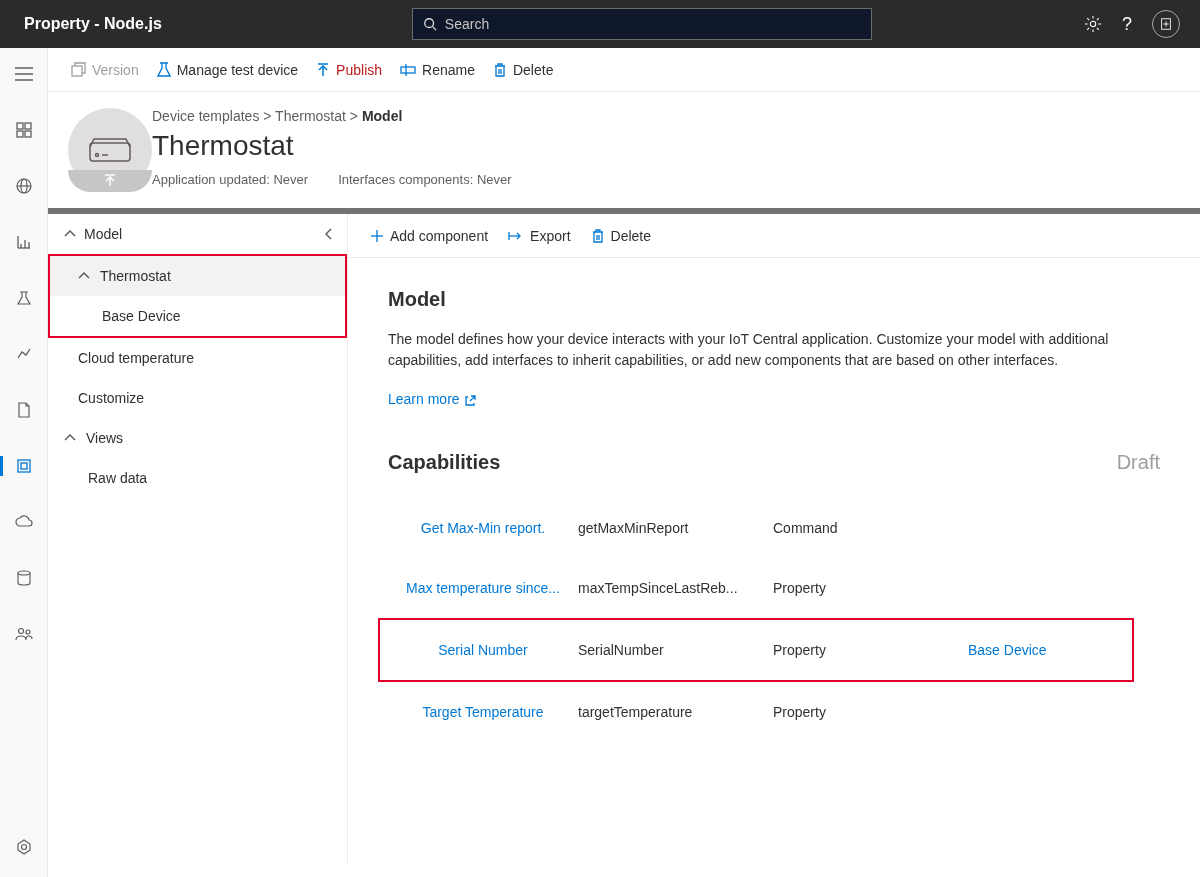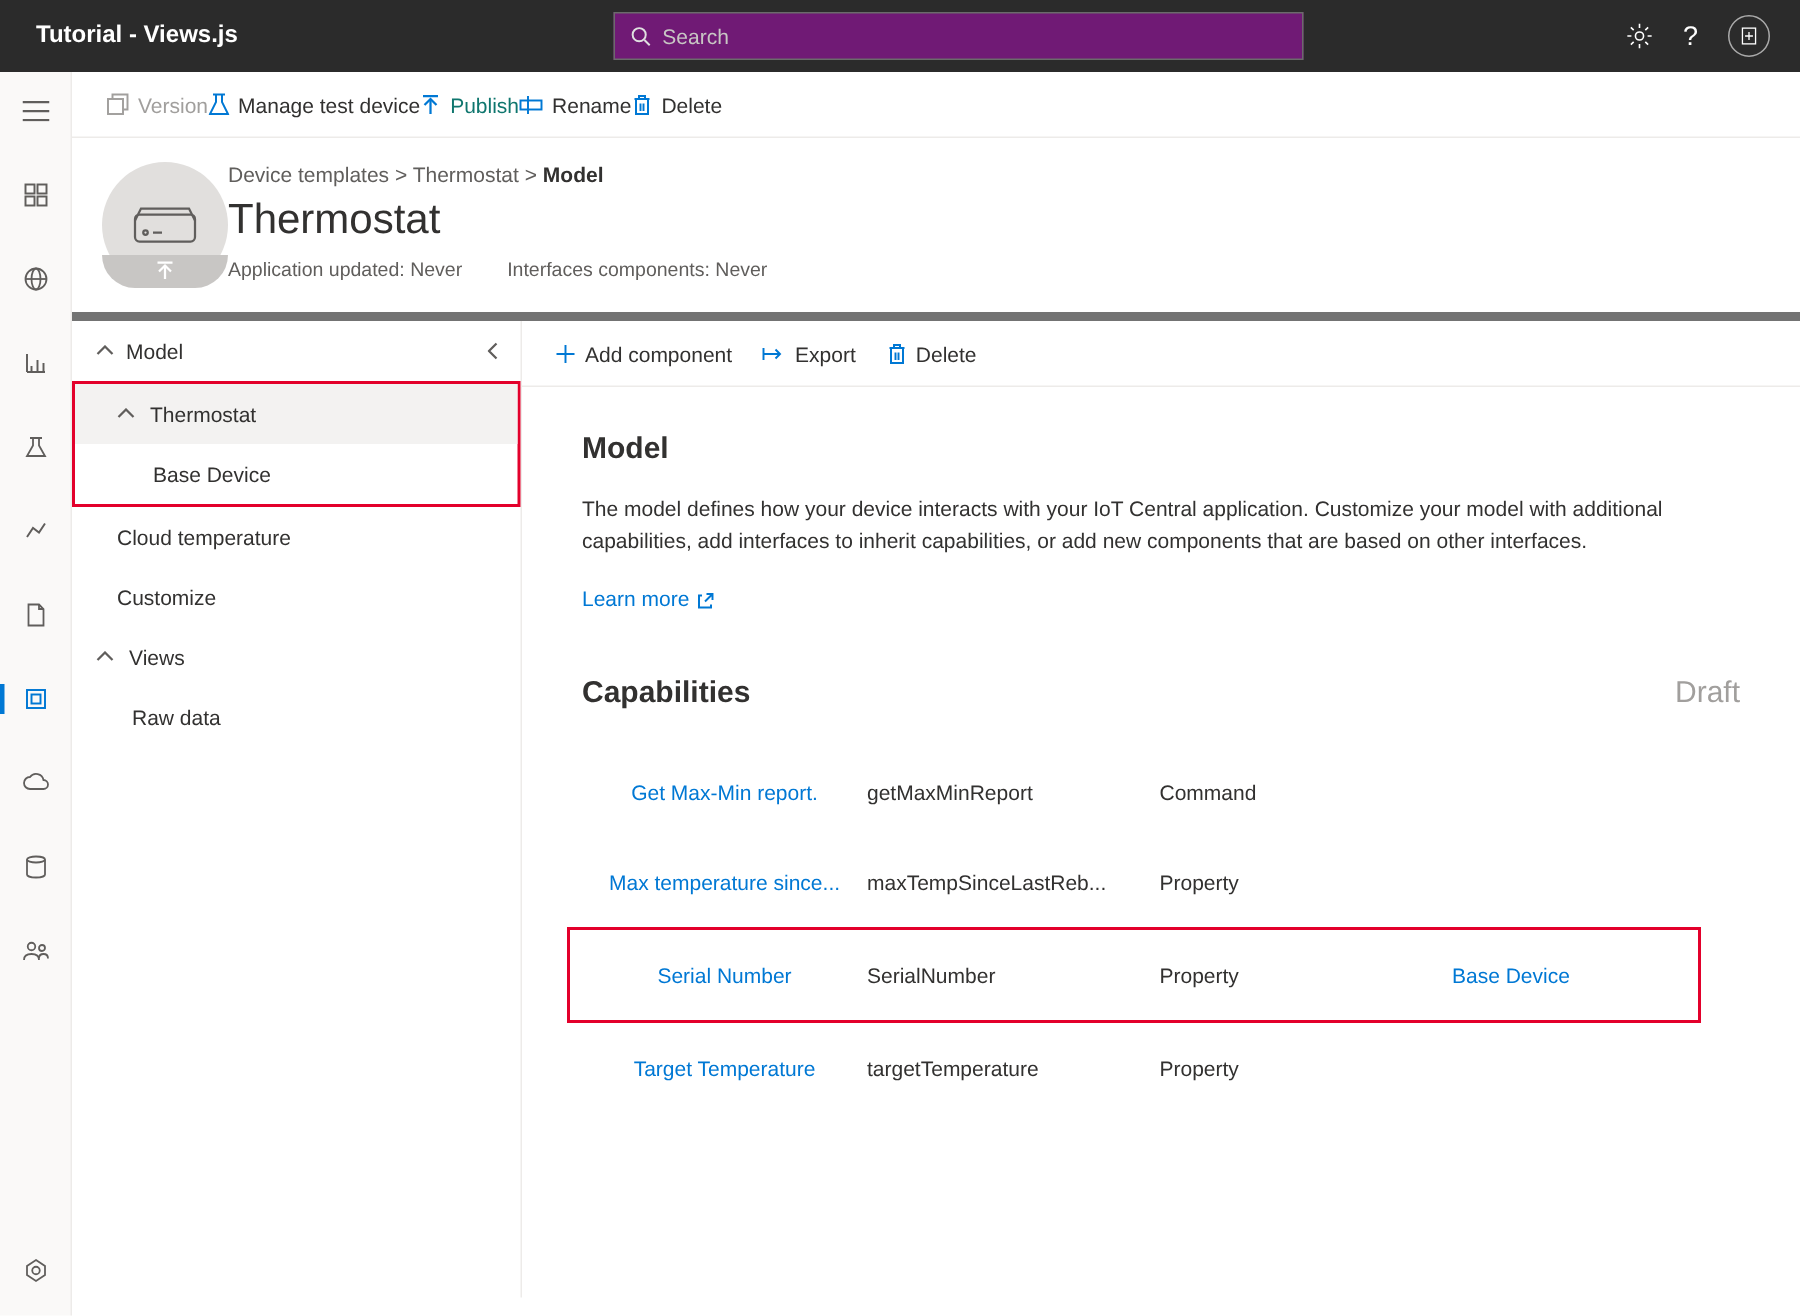--- a/index.html
+++ b/index.html
@@ -1,27 +1,27 @@
 <!DOCTYPE html>
 <html><head>
 <meta charset="utf-8">
 <style>
 * { box-sizing: border-box; margin: 0; padding: 0; font-family: "Segoe UI", -apple-system, sans-serif; }
 body { width: 1200px; height: 877px; background: #ffffff; color: #323130; overflow: hidden; font-size: 14px; }
 
 
 .topbar { height: 48px; background: #2b2b2b; display: flex; align-items: center; color: #fff; padding: 0 8px; }
 .topbar-title { font-size: 16px; font-weight: 600; padding-left: 16px; }
-.searchbox { margin-left: 250px; width: 460px; height: 32px; background: #701a75; border: 1px solid #6b6b6b; display: flex; align-items: center; padding: 0 10px; color: #e0e0e0; }
+.searchbox { margin-left: 250px; width: 460px; height: 32px; background: #0f172a; border: 1px solid #6b6b6b; display: flex; align-items: center; padding: 0 10px; color: #e0e0e0; }
 .searchbox svg { margin-right: 8px; }
 .top-right { margin-left: auto; display: flex; align-items: center; gap: 20px; padding-right: 12px; }
 .circle-letter { width: 28px; height: 28px; border: 1px solid #aaa; border-radius: 50%; display: flex; align-items: center; justify-content: center; font-size: 12px; }
 
 
-.cmdbar { height: 44px; border-bottom: 1px solid #edebe9; display: flex; padding-left: 70px; color: #605e5c; }
+.cmdbar { height: 44px; border-bottom: 1px solid #edebe9; display: flex; padding-left: 70px; gap: 18px; color: #605e5c; }
 .cmdbar .disabled { color: #a19f9d; }
 .cmd-item { display: inline-flex; align-items: center; gap: 6px; }
 .cmd-item svg { flex-shrink: 0; }
 
 
 .rail { position: absolute; left: 0; top: 48px; bottom: 0; width: 48px; background: #faf9f8; border-right: 1px solid #edebe9; display: flex; flex-direction: column; align-items: center; padding-top: 10px; gap: 24px; }
 .rail .rail-item { width: 48px; height: 32px; display: flex; align-items: center; justify-content: center; position: relative; }
 .rail .rail-item.active::before { content: ""; position: absolute; left: 0; top: 6px; bottom: 6px; width: 3px; background: #0078d4; }
 
 
@@ -62,21 +62,21 @@
 .cap-head { font-weight: 600; color: #323130; padding-bottom: 26px; }
 .cap-row { padding: 22px 0; }
 .cap-row .col1 { color: #0078d4; text-align: center; }
 .cap-row.highlight-red { border: 2px solid #e3002b; padding-left: 8px; padding-right: 8px; margin-left: -10px; margin-right: 26px; }
 .col4.link { color: #0078d4; }
 </style>
 </head>
 <body>
 
 <div class="topbar">
-  <div class="topbar-title">Tutorial - Views.js</div>
+  <div class="topbar-title">Property - Node.js</div>
   <div class="searchbox">
     <svg width="14" height="14" viewBox="0 0 16 16" fill="none" stroke="#e0e0e0" stroke-width="1.5">
         <circle cx="7" cy="7" r="5"></circle>
         <line x1="11" y1="11" x2="15" y2="15"></line>
       </svg>
     <span style="color:#c8c6c4">Search</span>
   </div>
   <div class="top-right">
     <svg width="18" height="18" viewBox="0 0 20 20" fill="none" stroke="#fff" stroke-width="1.2">
         <circle cx="10" cy="10" r="3"></circle>
@@ -180,21 +180,21 @@
         <path d="M5 4V1h10v10h-3"></path>
       </svg>
     <span>Version</span>
   </span>
   <span class="cmd-item" style="color:#323130">
     <svg width="14" height="16" fill="none" stroke="#0078d4" stroke-width="1.3">
         <path d="M5 1v5l-4 8h12l-4-8V1M3 1h8"></path>
       </svg>
     <span>Manage test device</span>
   </span>
-  <span class="cmd-item" style="color:#0f766e">
+  <span class="cmd-item" style="color:#b91c1c">
     <svg width="14" height="14" fill="none" stroke="#0078d4" stroke-width="1.5">
         <line x1="7" y1="13" x2="7" y2="3"></line>
         <polyline points="3,7 7,3 11,7"></polyline>
         <line x1="2" y1="1" x2="12" y2="1"></line>
       </svg>
     <span>Publish</span>
   </span>
   <span class="cmd-item" style="color:#323130">
     <svg width="16" height="14" fill="none" stroke="#0078d4" stroke-width="1.3">
         <rect x="1" y="4" width="14" height="6"></rect>

